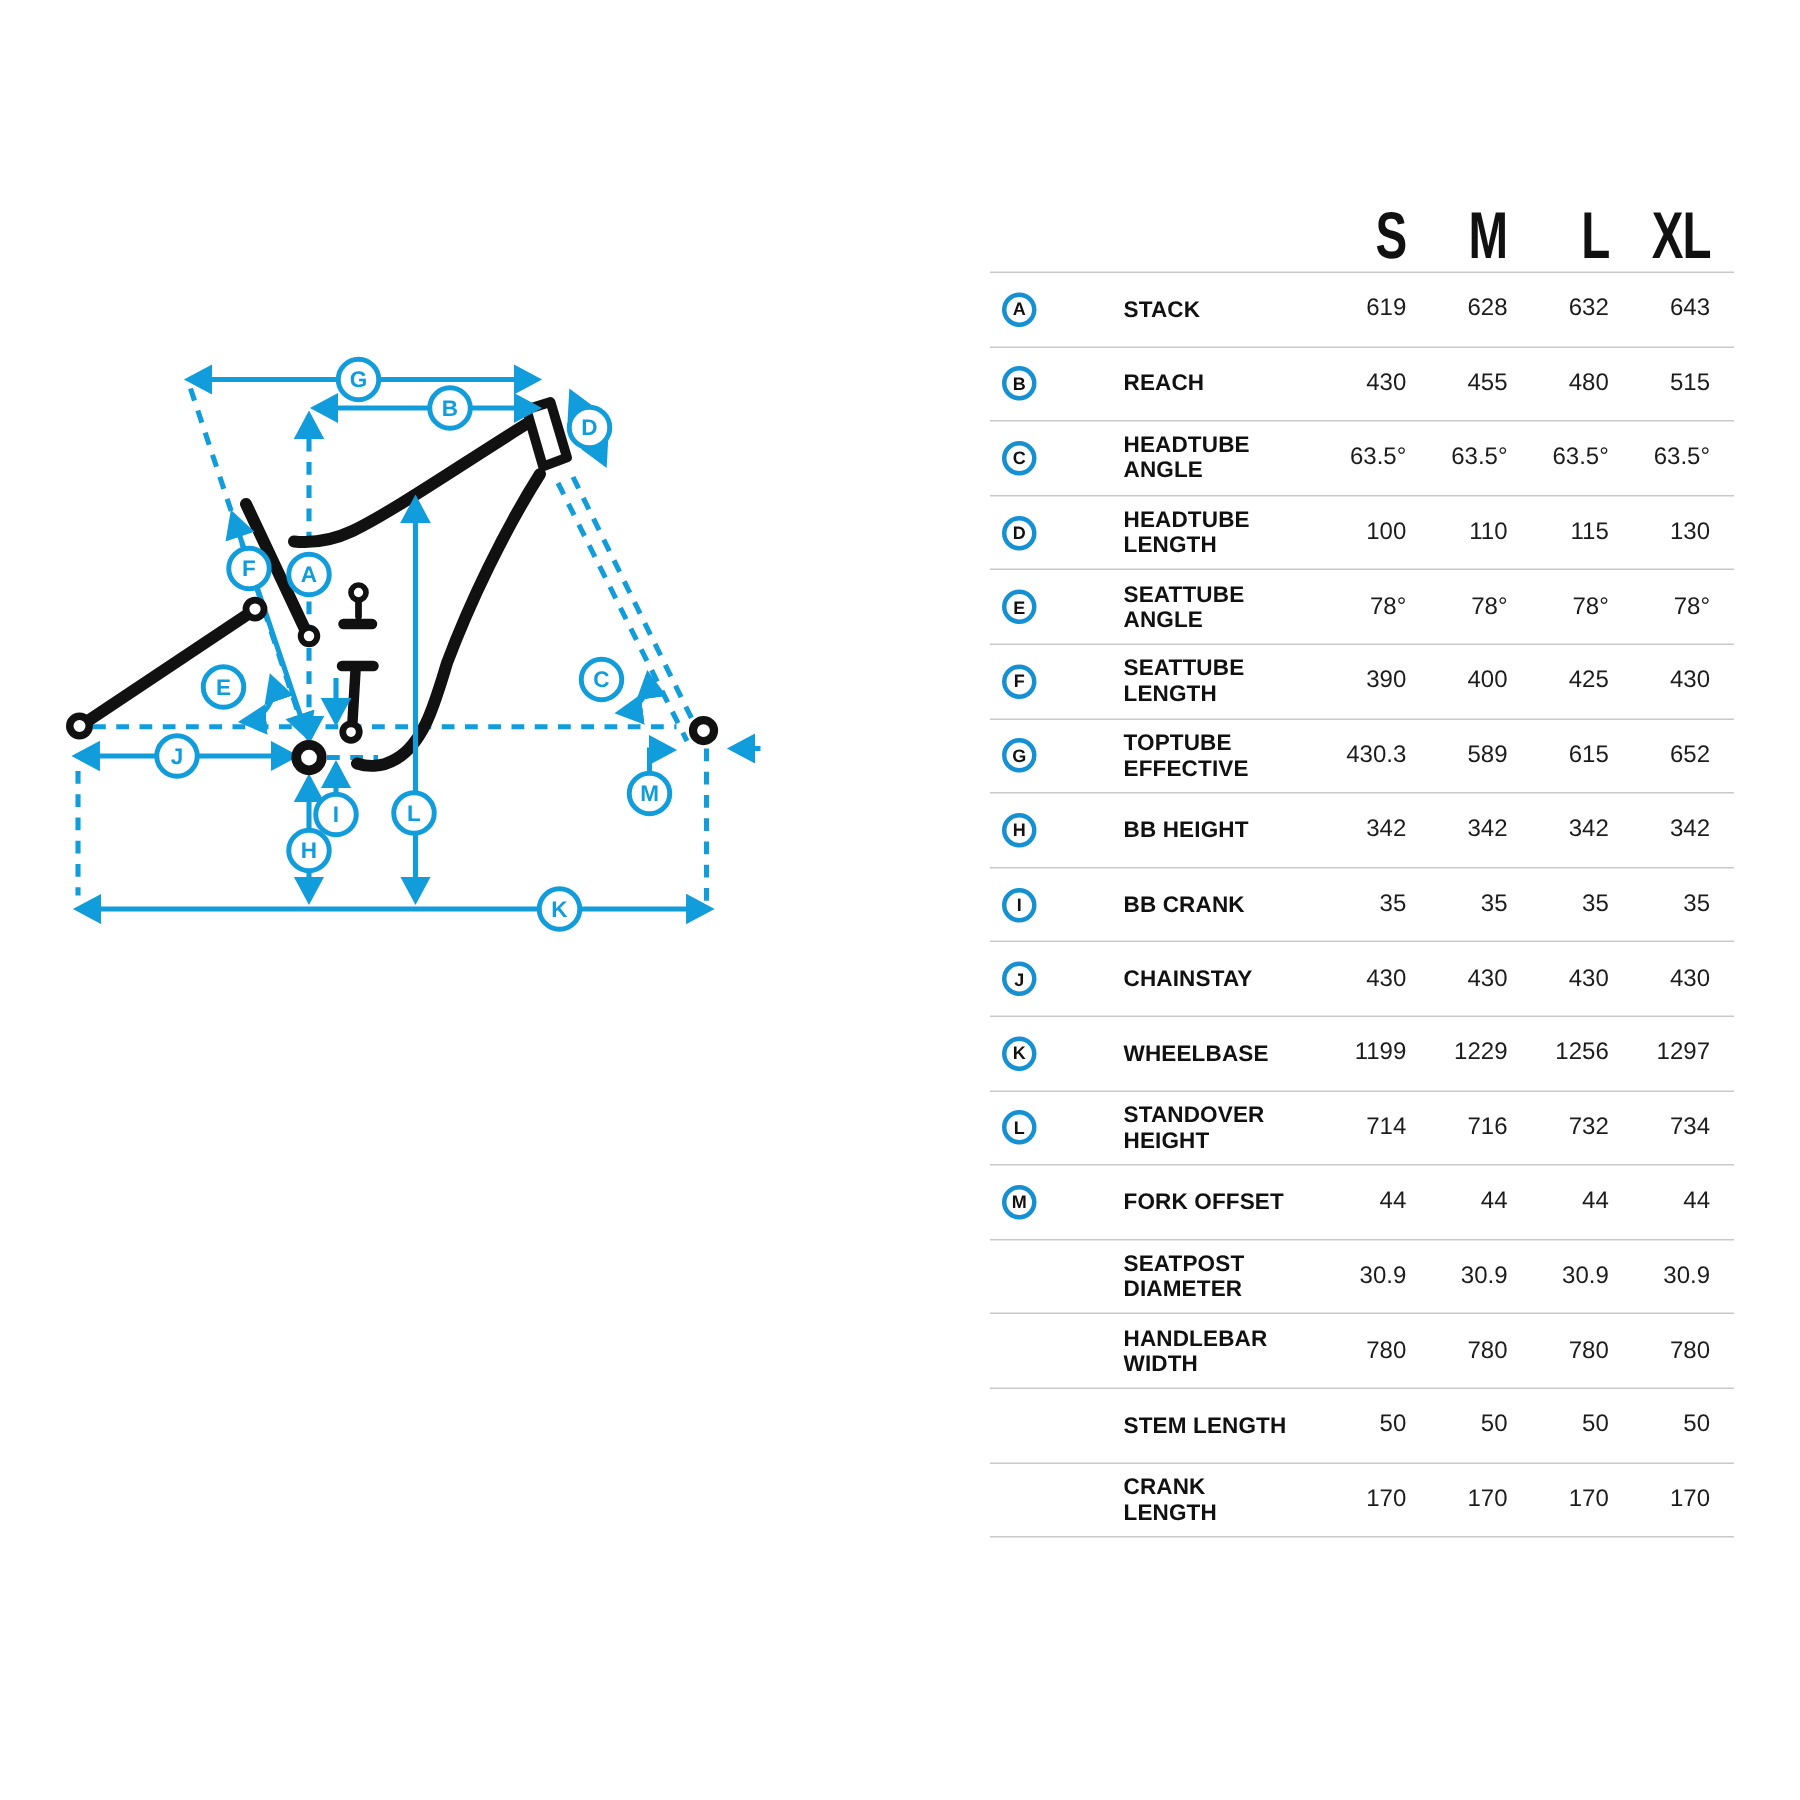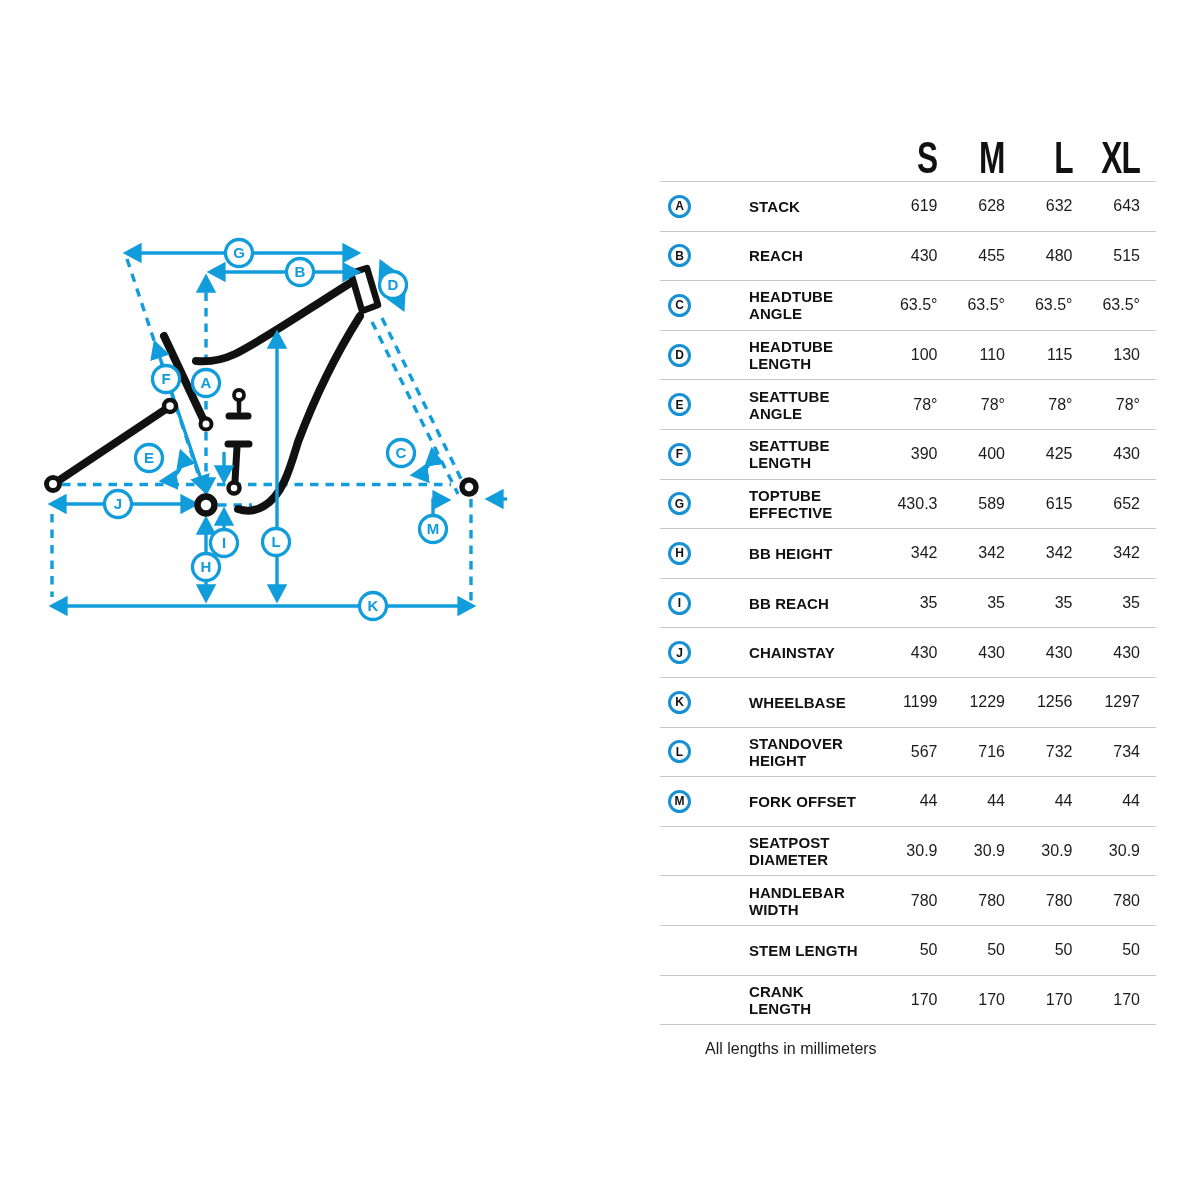--- a/index.html
+++ b/index.html
@@ -238,21 +238,21 @@
         <span class="tlabel">BB HEIGHT</span>
         <span class="tval">342</span>
         <span class="tval">342</span>
         <span class="tval">342</span>
         <span class="tval">342</span>
       </div>
       <div class="trow">
         <span class="badge-col">
           <span class="badge">I</span>
         </span>
-        <span class="tlabel">BB REACH</span>
+        <span class="tlabel">BB CRANK</span>
         <span class="tval">35</span>
         <span class="tval">35</span>
         <span class="tval">35</span>
         <span class="tval">35</span>
       </div>
       <div class="trow">
         <span class="badge-col">
           <span class="badge">J</span>
         </span>
         <span class="tlabel">CHAINSTAY</span>
@@ -269,21 +269,21 @@
         <span class="tval">1199</span>
         <span class="tval">1229</span>
         <span class="tval">1256</span>
         <span class="tval">1297</span>
       </div>
       <div class="trow">
         <span class="badge-col">
           <span class="badge">L</span>
         </span>
         <span class="tlabel">STANDOVER HEIGHT</span>
-        <span class="tval">567</span>
+        <span class="tval">714</span>
         <span class="tval">716</span>
         <span class="tval">732</span>
         <span class="tval">734</span>
       </div>
       <div class="trow">
         <span class="badge-col">
           <span class="badge">M</span>
         </span>
         <span class="tlabel">FORK OFFSET</span>
         <span class="tval">44</span>
@@ -317,14 +317,13 @@
       </div>
       <div class="trow">
         <span class="badge-col"></span>
         <span class="tlabel">CRANK LENGTH</span>
         <span class="tval">170</span>
         <span class="tval">170</span>
         <span class="tval">170</span>
         <span class="tval">170</span>
       </div>
     </div>
-  <div class="tfoot">All lengths in millimeters</div>
 </div>
 
 </body></html>

